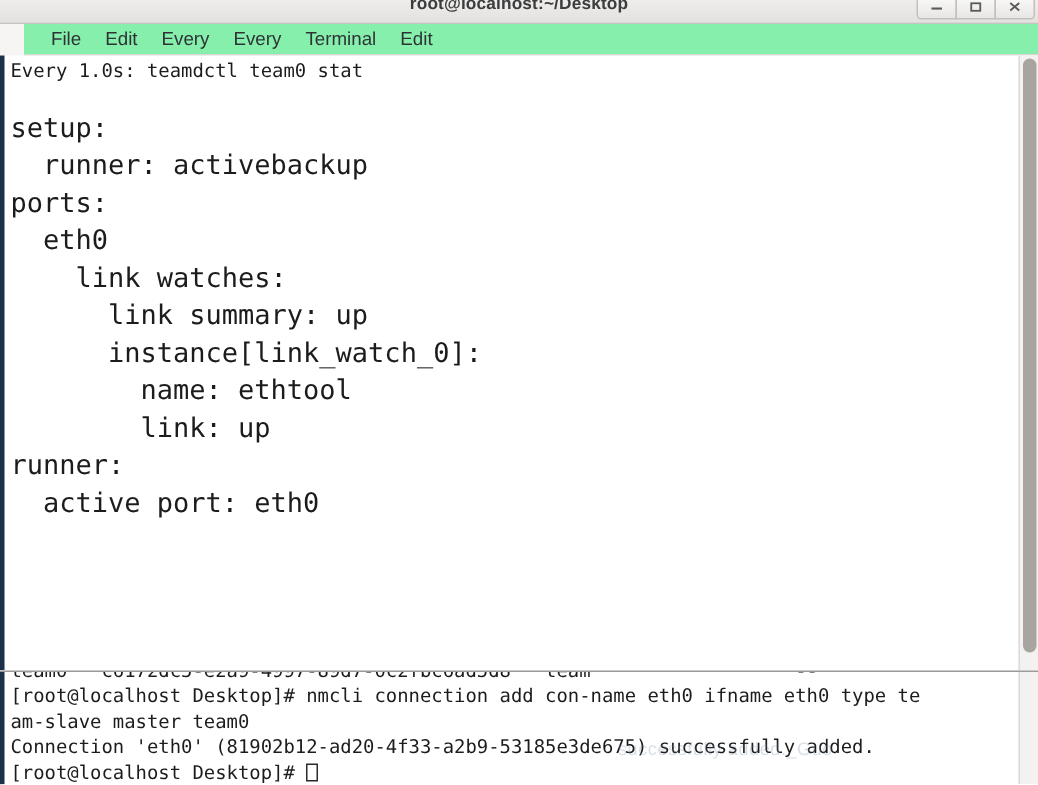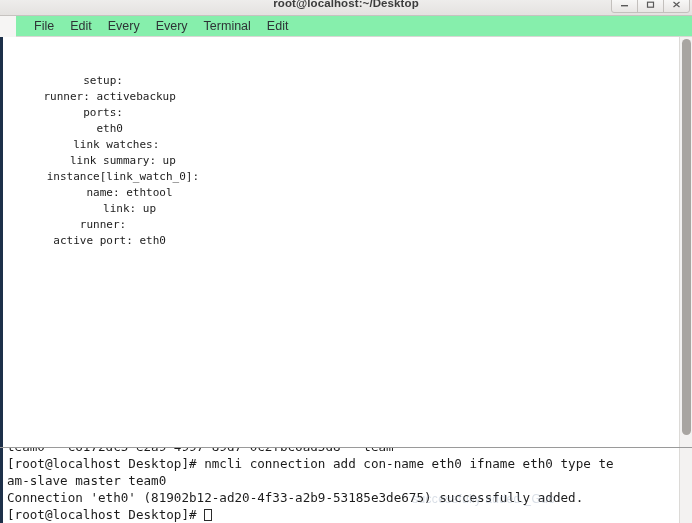--- a/index.html
+++ b/index.html
@@ -125,25 +125,24 @@
     display: flex;
     justify-content: space-between;
     padding-right: 12px;
     box-sizing: border-box;
   }
   .watch-body {
     position: absolute;
     left: 4px;
     top: 36px;
     font-family: "DejaVu Sans Mono", "Liberation Mono", monospace;
-    font-size: 11px;
-    line-height: 16px;
+    font-size: 18px;
+    line-height: 25px;
     color: #1c1c1c;
     white-space: pre;
-    text-align: center;
   }
 
   
   .scrollbar {
     position: absolute;
     right: 0;
     top: 37px;
     width: 13px;
     height: 410px;
     background: #f3f2f1;
@@ -257,20 +256,21 @@
       <div class="menu-item">File</div>
       <div class="menu-item">Edit</div>
       <div class="menu-item">Every</div>
       <div class="menu-item">Every</div>
       <div class="menu-item">Terminal</div>
       <div class="menu-item">Edit</div>
     </div>
 
     <div class="term-body">
       <div class="watch-header">
+        <span>Every 1.0s: teamdctl team0 stat</span>
       </div>
       <div class="watch-body">setup:
   runner: activebackup
 ports:
   eth0
     link watches:
       link summary: up
       instance[link_watch_0]:
         name: ethtool
         link: up

